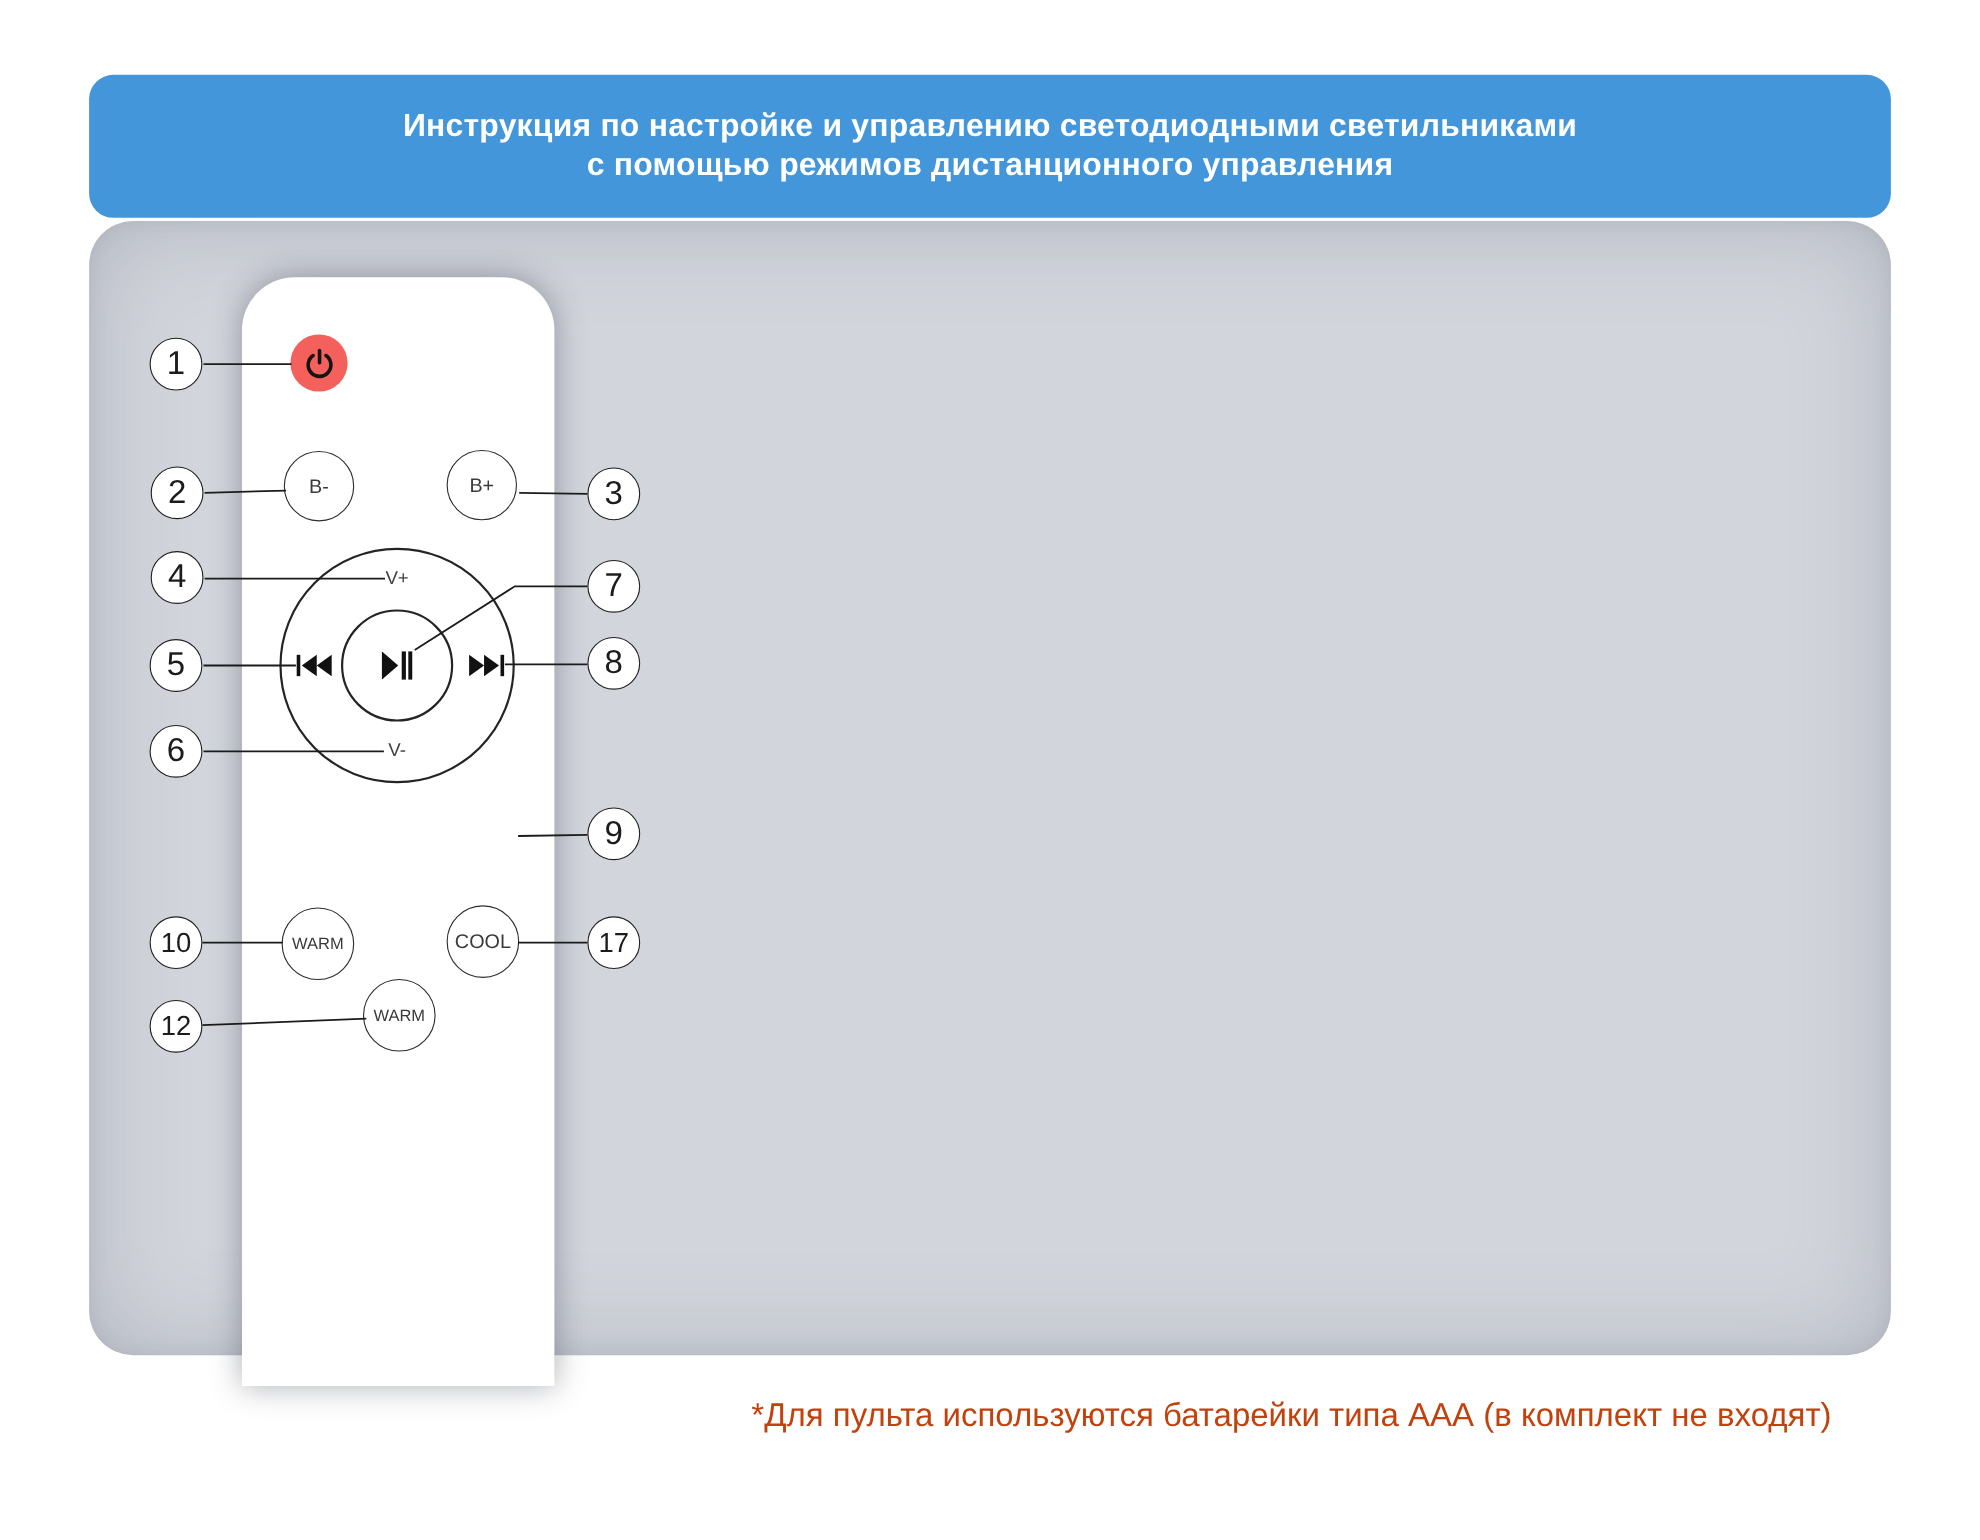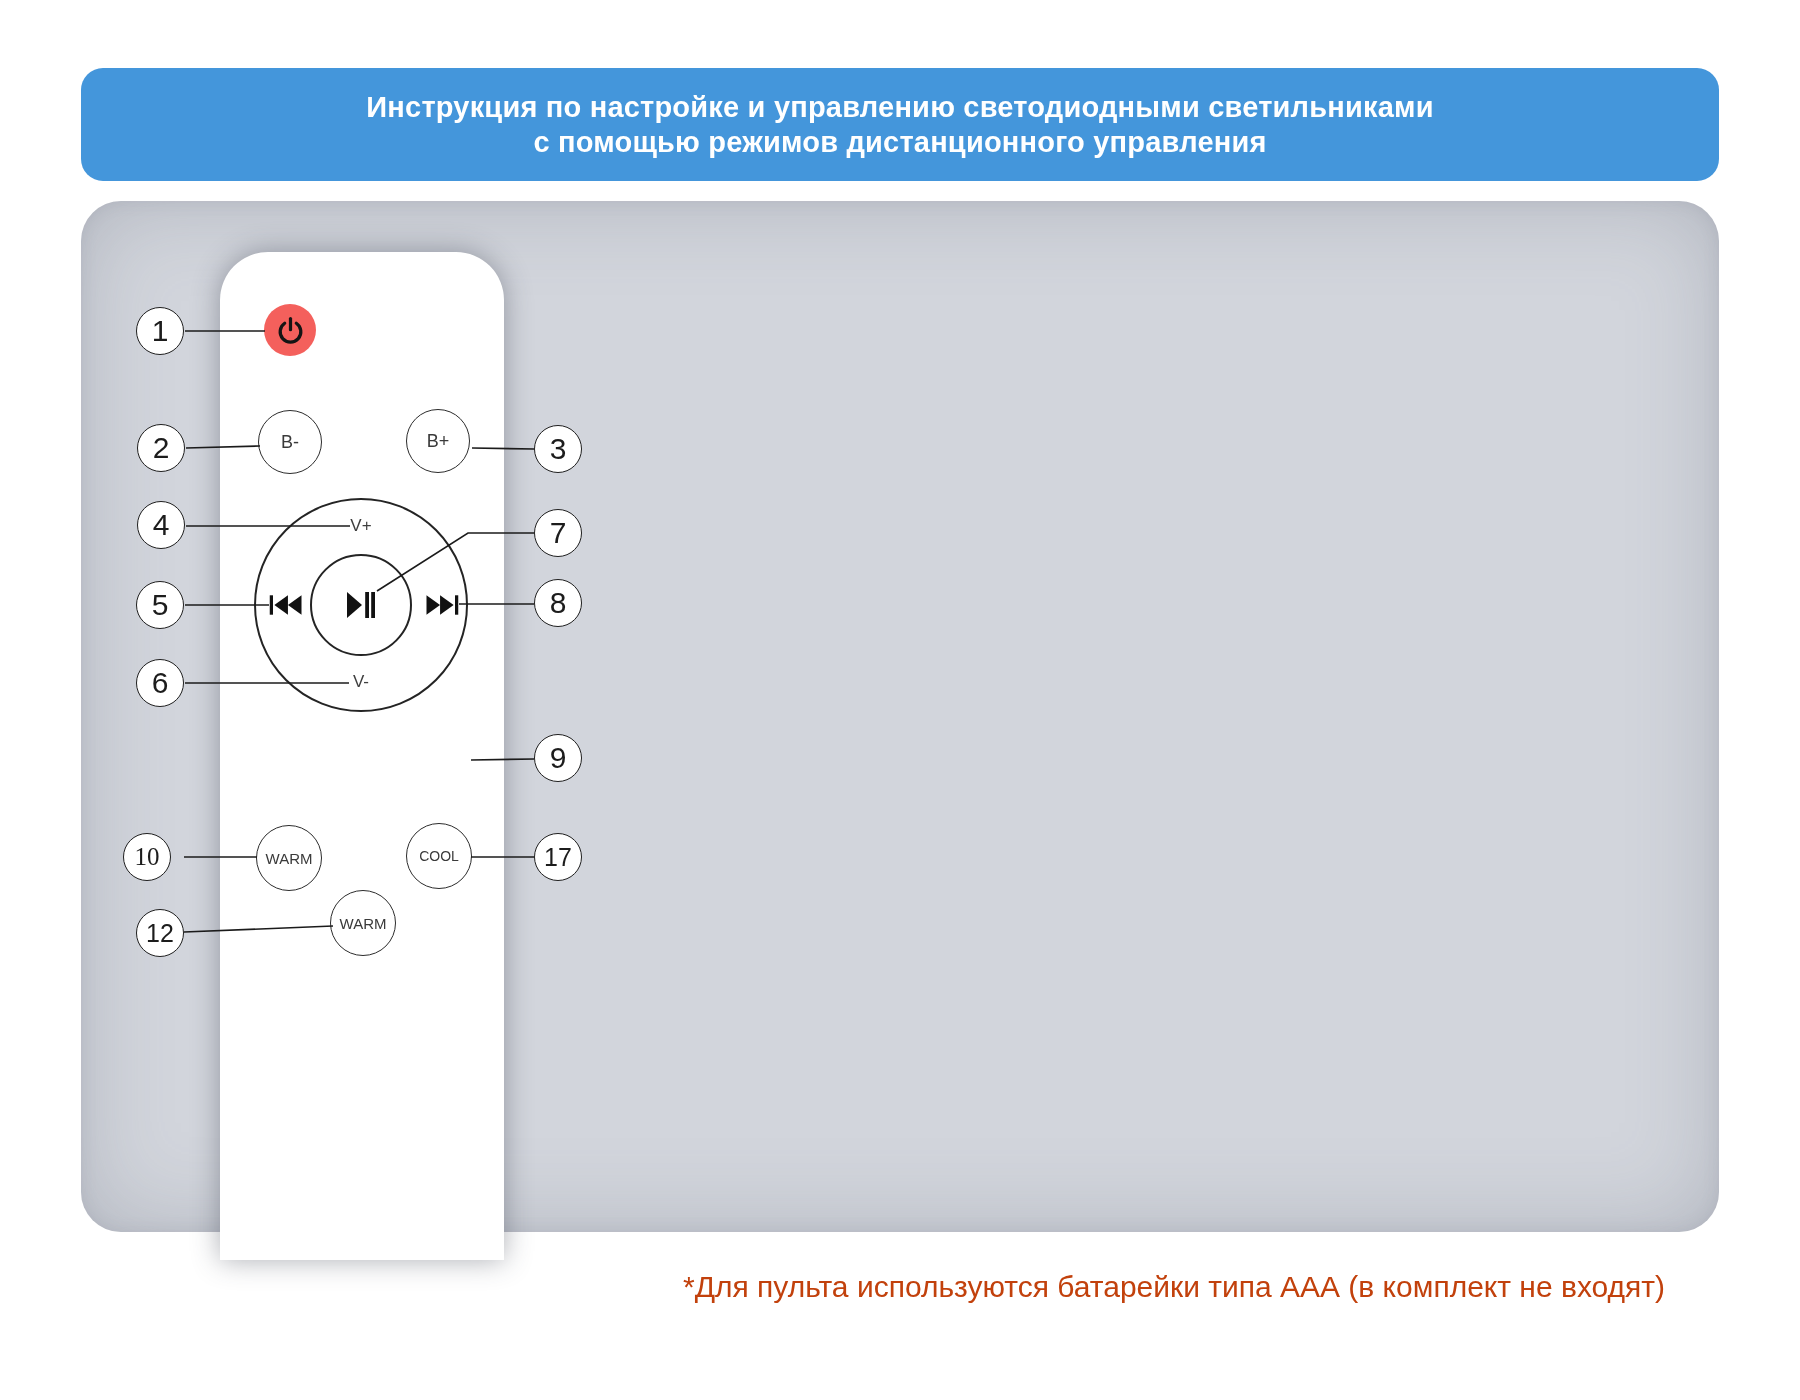--- a/index.html
+++ b/index.html
@@ -1,20 +1,20 @@
 <!DOCTYPE html>
 <html><head>
 <meta charset="utf-8">
 <style>
   html,body{margin:0;padding:0;background:#fff;}
   .page{position:relative;width:1800px;height:1400px;background:#ffffff;overflow:hidden;
         font-family:"Liberation Sans", sans-serif;color:#26282c;}
 
   
-  .banner{position:absolute;left:81px;top:68px;width:1638px;height:113px;border-radius:22px;
+  .banner{position:absolute;left:81px;top:68px;width:1638px;height:130px;border-radius:22px;
           background:#4496DB;display:flex;flex-direction:column;align-items:center;justify-content:center;}
   .banner .t{color:#ffffff;font-size:29px;font-weight:bold;line-height:35px;letter-spacing:.2px;text-align:center;}
 
   
   .panel{position:absolute;left:81px;top:201px;width:1638px;height:1031px;border-radius:40px;
          background:#d2d5dc;box-shadow:inset 0 0 90px rgba(95,100,115,.28), inset 0 0 16px rgba(105,110,125,.15);z-index:5;}
 
   
   .remote{position:absolute;left:220px;top:252px;width:284px;height:1008px;background:#ffffff;
           border-radius:48px 48px 0 0;box-shadow:0 0 28px rgba(55,60,75,.42);z-index:10;}
@@ -103,36 +103,36 @@
       <path d="M0 0 L15 13 L0 26 Z"></path>
       <rect x="18.2" y="0" width="3.8" height="26"></rect>
       <rect x="24.2" y="0" width="3.8" height="26"></rect>
     </svg>
   </div>
 
   <div class="cbtn" style="left:256px;top:825px;width:66px;height:66px;">
     <span class="lbl" style="font-size:15px;">WARM</span>
   </div>
   <div class="cbtn" style="left:406px;top:823px;width:66px;height:66px;">
-    <span class="lbl" style="font-size:14px;text-align:center;">COOL</span>
+    <span class="lbl" style="font-size:18px;text-align:center;">COOL</span>
   </div>
   <div class="cbtn" style="left:330px;top:890px;width:66px;height:66px;">
     <span class="lbl" style="font-size:15px;">WARM</span>
   </div>
 
   <div class="callout" style="left:136px;top:307px;">1</div>
   <div class="callout" style="left:137px;top:424px;">2</div>
   <div class="callout" style="left:534px;top:425px;">3</div>
   <div class="callout" style="left:137px;top:501px;">4</div>
   <div class="callout" style="left:136px;top:581px;">5</div>
   <div class="callout" style="left:136px;top:659px;">6</div>
   <div class="callout" style="left:534px;top:509px;">7</div>
   <div class="callout" style="left:534px;top:579px;">8</div>
   <div class="callout" style="left:534px;top:734px;">9</div>
-  <div class="callout small" style="left:123px;top:833px;font-family:Liberation Serif, serif;">10</div>
+  <div class="callout small" style="left:136px;top:833px;">10</div>
   <div class="callout small" style="left:534px;top:833px;">17</div>
   <div class="callout small" style="left:136px;top:909px;">12</div>
 
   <svg class="lines" width="1800" height="1400" viewBox="0 0 1800 1400">
     <g stroke="#1b1b1b" stroke-width="1.6" fill="none">
       <line x1="185" y1="331" x2="265" y2="331"></line>
       <line x1="186" y1="448" x2="260" y2="446"></line>
       <line x1="472" y1="448" x2="534" y2="449"></line>
       <line x1="186" y1="526" x2="350" y2="526"></line>
       <line x1="185" y1="605" x2="269" y2="605"></line>

